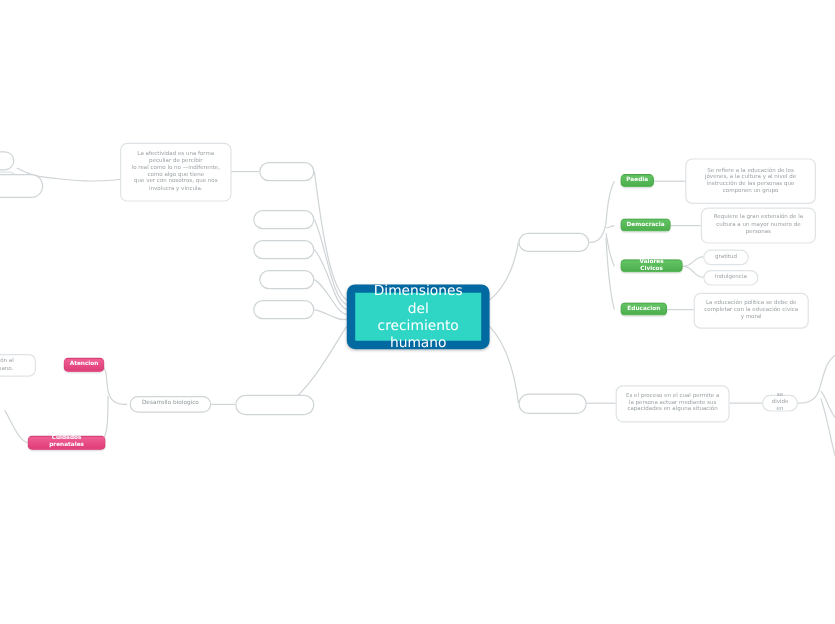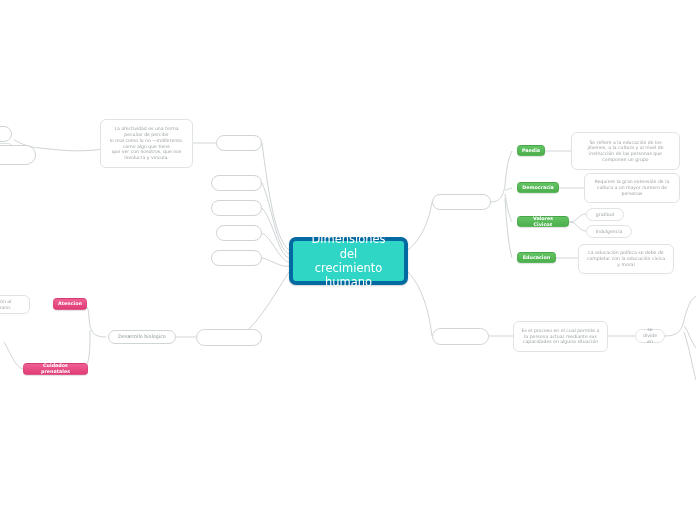--- a/index.html
+++ b/index.html
@@ -34,21 +34,21 @@
     display: flex;
     align-items: center;
     justify-content: center;
     text-align: center;
     line-height: 1.25;
     white-space: pre-line;
   }
   
   .node.root {
     background: #2fd6c6;
-    border: 4px solid #0369a1;
+    border: 7px solid #0369a1;
     border-radius: 7px;
     color: #ffffff;
     font-size: 11.5px;
     padding: 20px 8px;
     box-shadow: 0 1px 2px rgba(0,0,0,0.18);
   }
   
   .node.capsule {
     background: #ffffff;
     border: 1px solid #cfd4d6;

